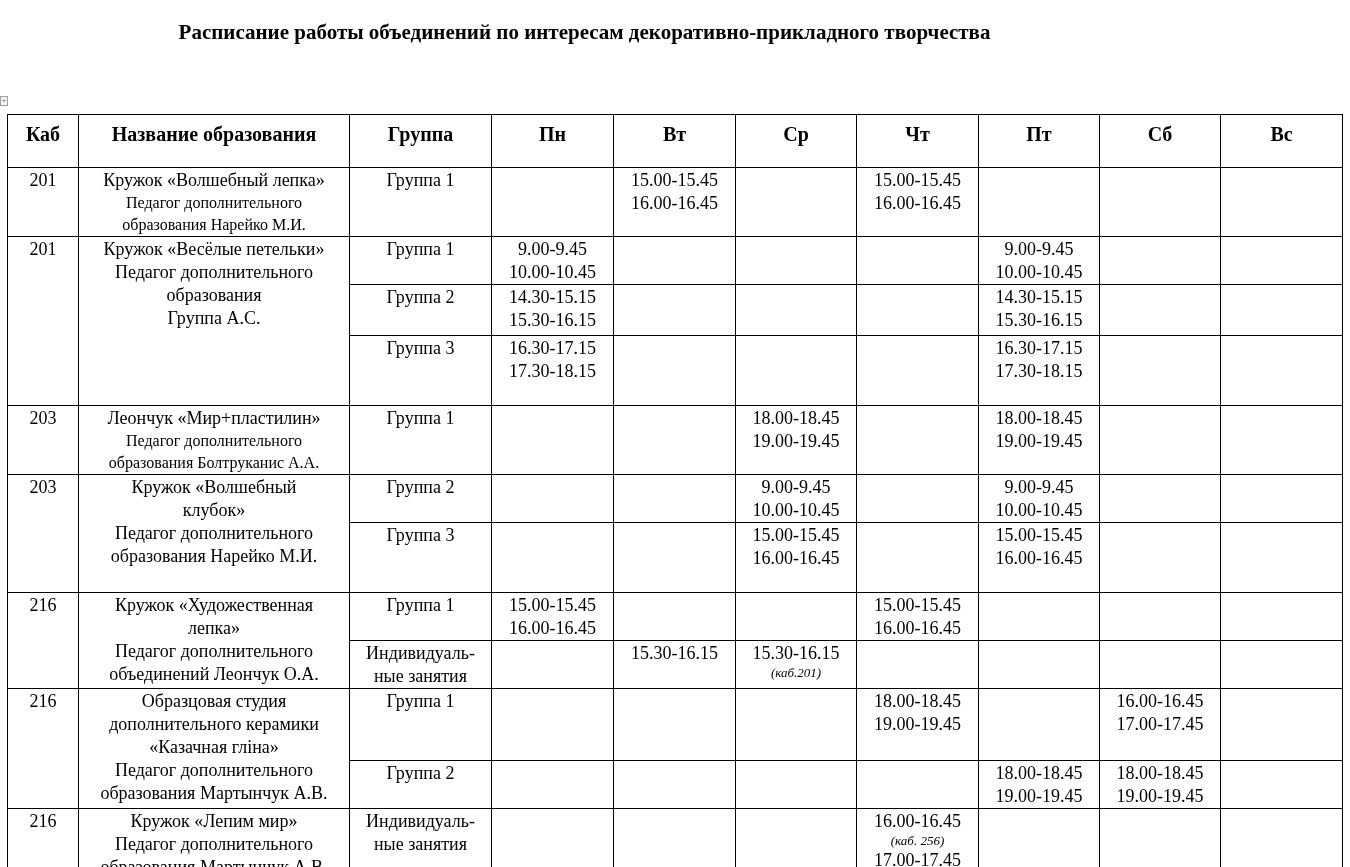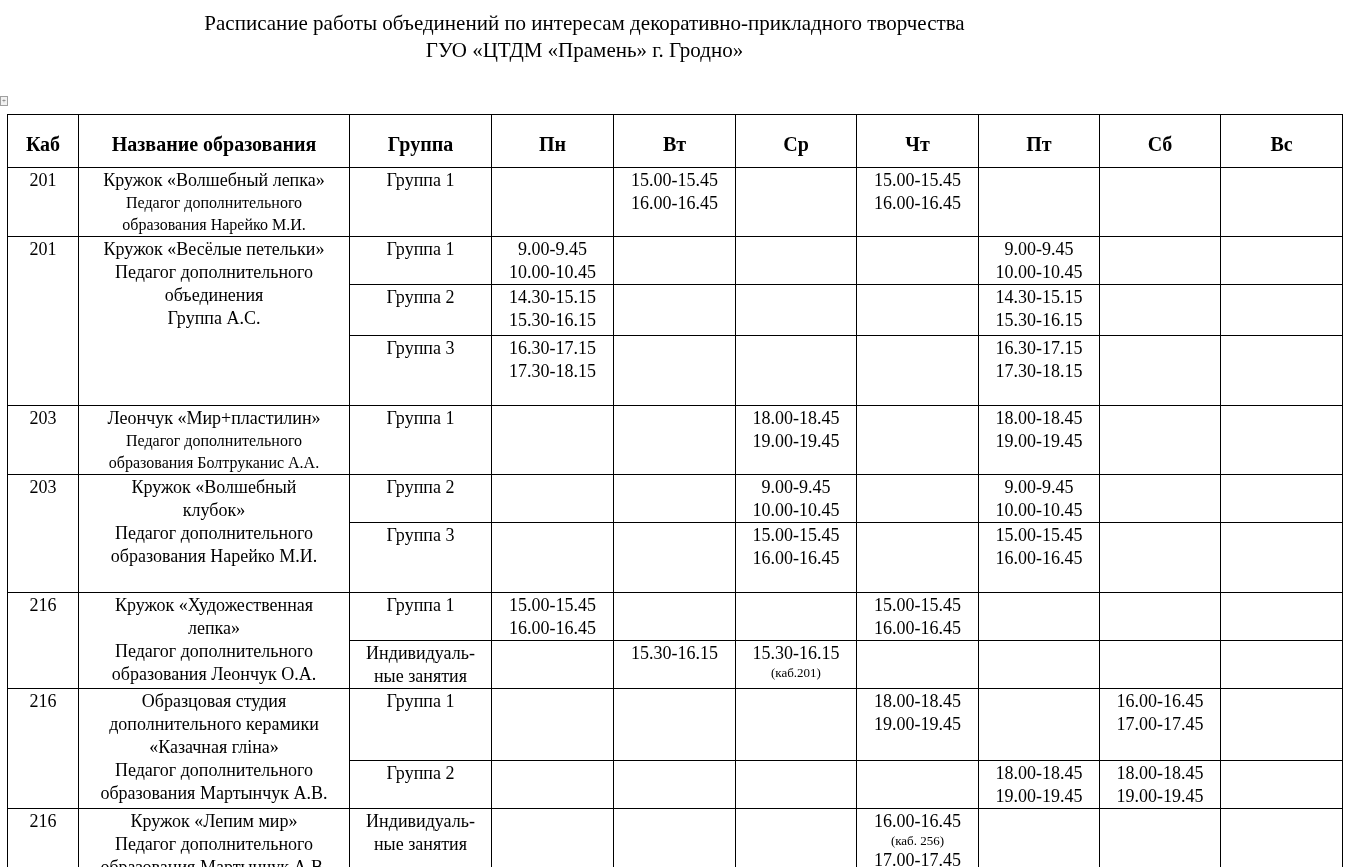--- a/index.html
+++ b/index.html
@@ -3,54 +3,53 @@
   <meta charset="utf-8">
   <style>
     * { box-sizing: border-box; margin: 0; padding: 0; }
     html, body {
       width: 1350px; height: 867px; overflow: hidden;
       background: #ffffff; color: #000000;
       font-family: "Liberation Serif", serif;
     }
     .page { position: relative; width: 1350px; height: 867px; }
     .title-block {
-      position: absolute; left: 0; top: 10px; width: 1169px;
-      text-align: center; font-weight: normal; font-size: 21px; line-height: 26.5px;
+      position: absolute; left: 0; top: 19px; width: 1169px;
+      text-align: center; font-weight: bold; font-size: 21px; line-height: 26.5px;
     }
     .table-handle {
       position: absolute; left: 0; top: 96px; width: 8px; height: 10px;
       border: 1px solid #a0a0a0; background: #f2f2f2;
       font-size: 7px; line-height: 8px; color: #555; text-align: center; overflow: hidden;
     }
     table.schedule {
       position: absolute; left: 7px; top: 114px;
       border-collapse: collapse; table-layout: fixed;
       width: 1336px;
     }
     table.schedule td, table.schedule th {
       border: 1px solid #000; vertical-align: top; text-align: center;
       font-size: 18px; line-height: 23px; font-weight: normal;
       padding: 1px 2px 0 2px; overflow: hidden;
     }
-    table.schedule th { font-weight: bold; font-size: 20px; line-height: 27px; padding-top: 16px; }
+    table.schedule th { font-weight: bold; font-size: 20px; line-height: 27px; padding-top: 6px; }
     td.kab { font-weight: bold; font-size: 20px; line-height: 26px; padding-top: 2px; }
     td.name { line-height: 23px; padding-top: 2px; }
     td.name .small { font-size: 16px; line-height: 22px; }
     td.grp { padding-top: 2px; }
     td.times { padding-top: 2px; }
-    .note { font-size: 13px; line-height: 16px; display: block; }
+    .note { font-size: 13px; line-height: 16px; display: block; font-style: italic; }
     .tline { display: block; }
   </style>
 </head>
 <body>
 
 <div class="page">
   <div class="title-block">
     <div>Расписание работы объединений по интересам декоративно-прикладного творчества</div>
-    <div>ГУО «ЦТДМ «Прамень» г. Гродно»</div>
   </div>
 
   <div class="table-handle">+</div>
 
   <table class="schedule">
     <colgroup>
       <col style="width:71px">
         <col style="width:271px">
         <col style="width:142px">
       <col style="width:122px">
@@ -96,21 +95,21 @@
           </td>
           <td class="times"></td>
           <td class="times"></td>
           <td class="times"></td>
         </tr>
         <tr style="height: 46px;">
           <td class="kab" rowspan="3">201</td>
           <td class="name" rowspan="3">
             <span class="tline">Кружок «Весёлые петельки»</span>
             <span class="tline">Педагог дополнительного</span>
-            <span class="tline">объединения</span>
+            <span class="tline">образования</span>
             <span class="tline">Группа А.С.</span>
           </td>
           <td class="grp">Группа 1</td>
           <td class="times">
             <span class="tline">9.00-9.45</span>
             <span class="tline">10.00-10.45</span>
           </td>
           <td class="times"></td>
           <td class="times"></td>
           <td class="times"></td>
@@ -213,21 +212,21 @@
           </td>
           <td class="times"></td>
           <td class="times"></td>
         </tr>
         <tr style="height: 46px;">
           <td class="kab" rowspan="2">216</td>
           <td class="name" rowspan="2">
             <span class="tline">Кружок «Художественная</span>
             <span class="tline">лепка»</span>
             <span class="tline">Педагог дополнительного</span>
-            <span class="tline">образования Леончук О.А.</span>
+            <span class="tline">объединений Леончук О.А.</span>
           </td>
           <td class="grp">Группа 1</td>
           <td class="times">
             <span class="tline">15.00-15.45</span>
             <span class="tline">16.00-16.45</span>
           </td>
           <td class="times"></td>
           <td class="times"></td>
           <td class="times">
             <span class="tline">15.00-15.45</span>

